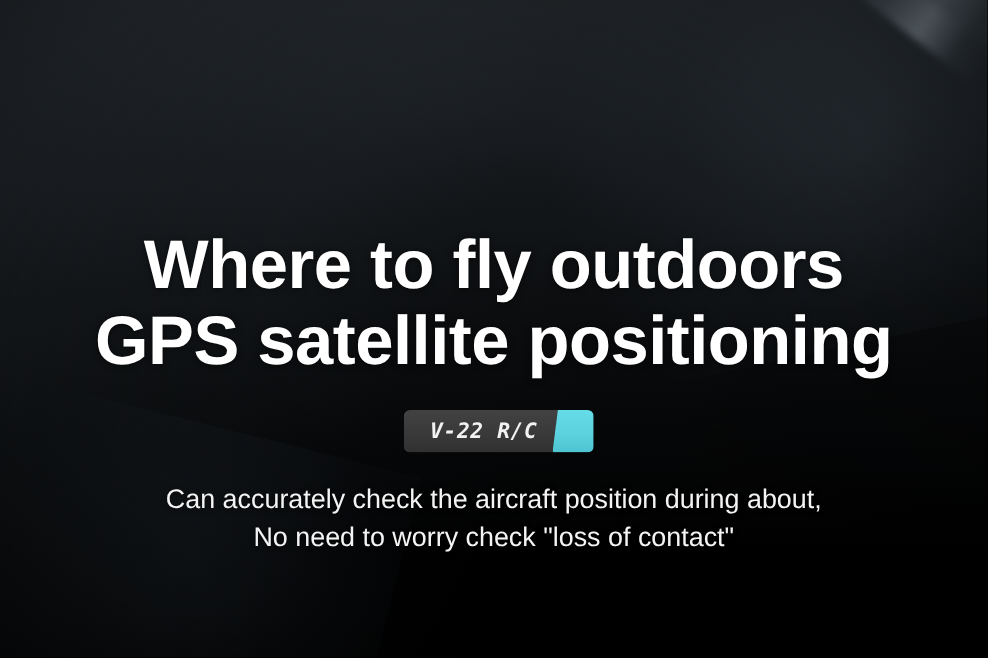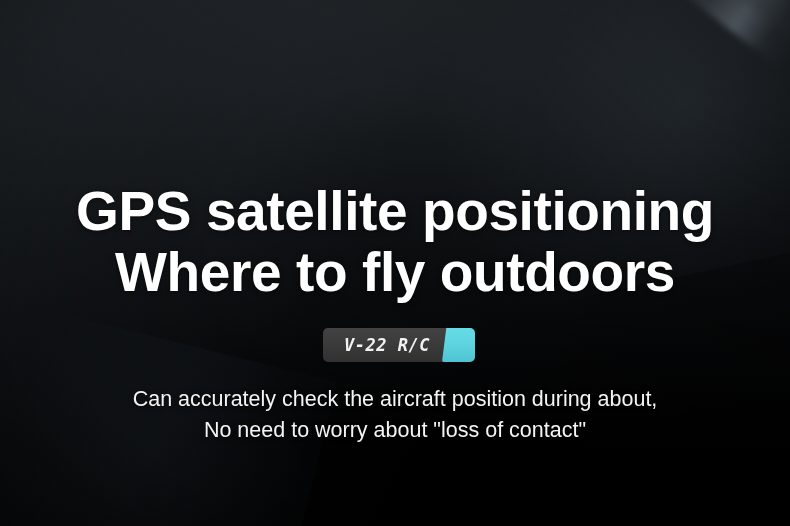--- a/index.html
+++ b/index.html
@@ -198,29 +198,29 @@
   <div class="bg-diag"></div>
   <div class="bg-right-glow"></div>
   <div class="bg-left-glow"></div>
   <div class="bg-streak"></div>
   <div class="bg-streak2"></div>
   <div class="bg-vignette"></div>
 
   <div class="content">
 
     <h1 class="headline headline-block">
+      <span class="headline-line">Where to fly outdoors</span>
       <span class="headline-line">GPS satellite positioning</span>
-      <span class="headline-line">Where to fly outdoors</span>
     </h1>
 
     <div class="badge-wrap">
       <div class="badge-body"></div>
       <div class="badge-accent"></div>
       <div class="badge-text">V-22 R/C</div>
     </div>
 
     <p class="subtitle">
       <span class="subtitle-line">Can accurately check the aircraft position during about,</span>
-      <span class="subtitle-line">No need to worry about "loss of contact"</span>
+      <span class="subtitle-line">No need to worry check "loss of contact"</span>
     </p>
 
   </div>
 </div>
 
 </body></html>

